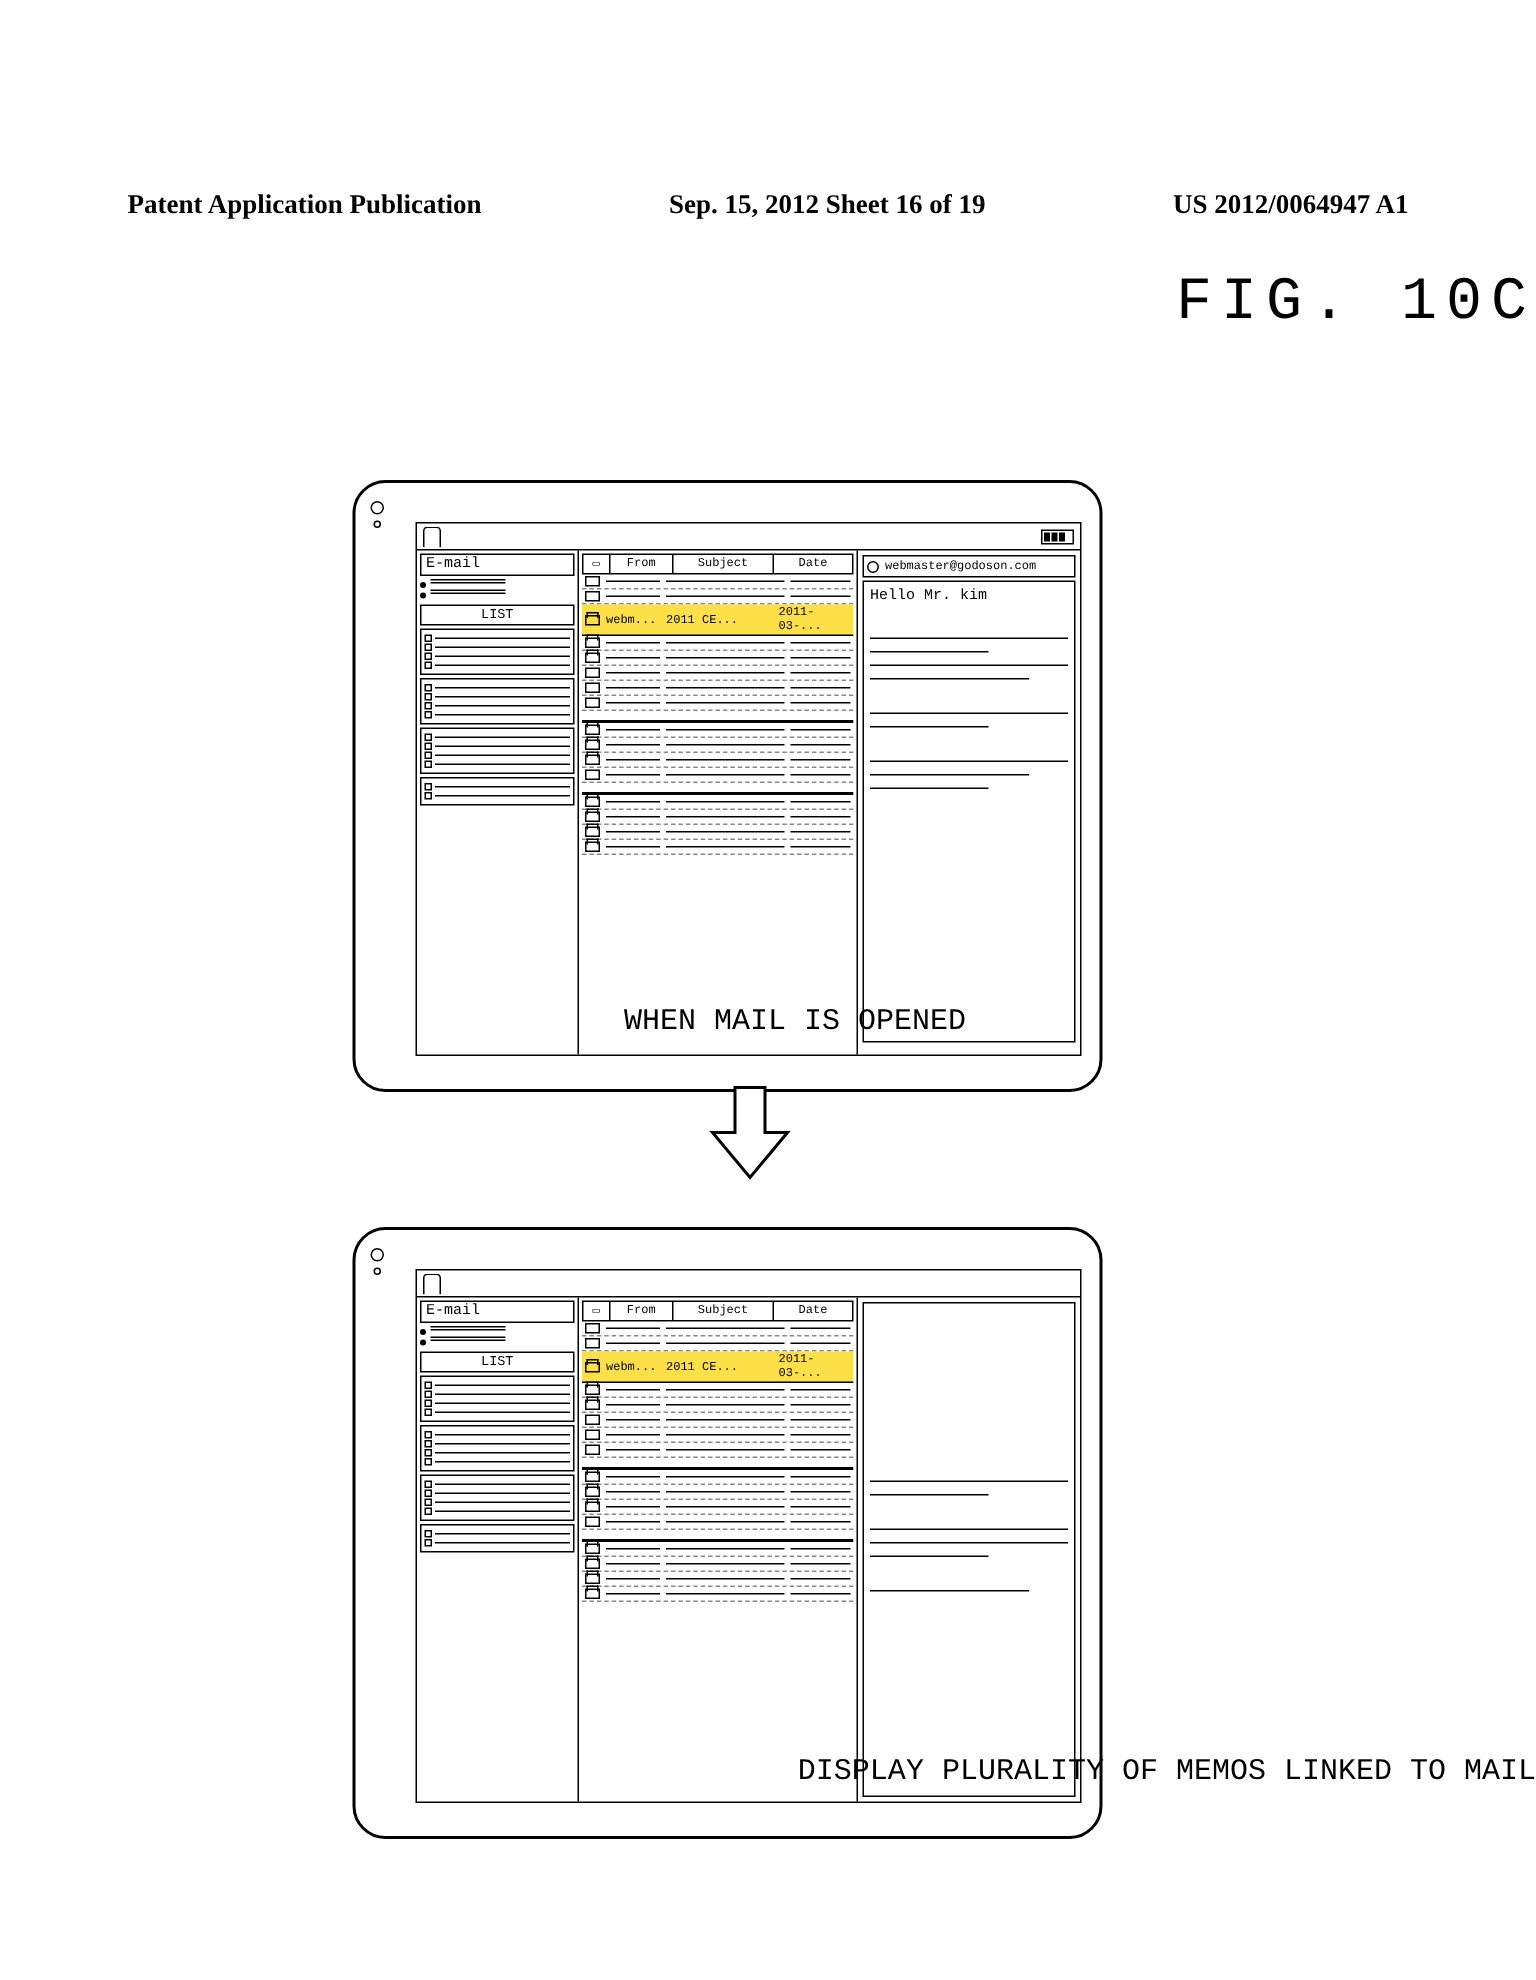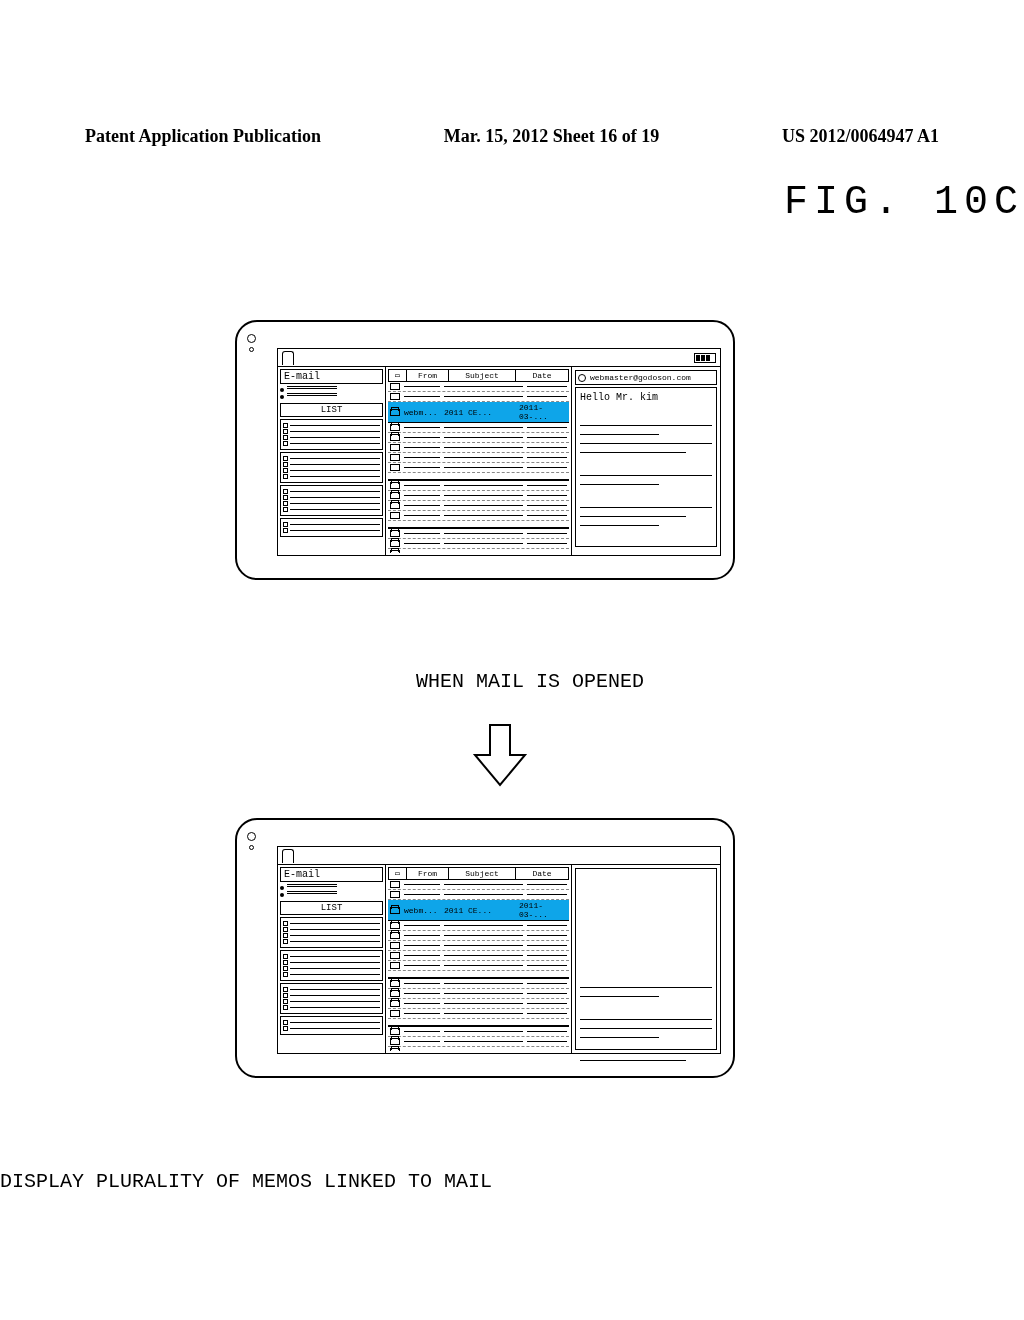--- a/index.html
+++ b/index.html
@@ -27,21 +27,21 @@
     top: 180px;
     left: 0; right: 0;
     text-align: right;
     font-size: 40px;
     font-family: "Courier New", monospace;
     letter-spacing: 6px;
   }
   .device {
     position: absolute;
     width: 500px;
-    height: 260px;
+    height: 408px;
     border: 2px solid #000;
     border-radius: 22px;
     background: #fff;
   }
   .device-top { top: 320px; left: 235px; }
   .device-bottom { top: 818px; left: 235px; }
   .dots { position: absolute; left: 10px; top: 12px; }
   .dot-lg { width: 9px; height: 9px; border: 1.5px solid #000; border-radius: 50%; margin-bottom: 4px; }
   .dot-sm { width: 5px; height: 5px; border: 1.5px solid #000; border-radius: 50%; margin-left: 2px; }
   .screen {
@@ -90,21 +90,21 @@
   }
   .mid-head { display: flex; border: 1px solid #000; }
   .mid-head div { border-right: 1px solid #000; padding: 1px 2px; text-align: center; }
   .mid-head div:last-child { border-right: none; }
   .mh-icon { width: 18px; }
   .mh-from { width: 42px; }
   .mh-subj { flex: 1; }
   .mh-date { width: 52px; }
   .mid-body { flex:1; overflow:hidden; }
   .mid-row { display: flex; align-items: center; gap: 4px; padding: 1px 2px; border-bottom: 1px dashed #888; }
-  .mid-row.hl { background: #0ea5e9; border-bottom: 1px solid #000; }
+  .mid-row.hl { background: #fde047; border-bottom: 1px solid #000; }
   .envl { width: 10px; height: 7px; border: 1px solid #000; position: relative; flex-shrink:0; }
   .envl.open::before { content:""; position:absolute; left:0; right:0; top:-3px; height:3px; border:1px solid #000; border-bottom:none; }
   .mr-from { width: 36px; height: 0; border-top: 1px solid #000; }
   .mr-subj { flex:1; height:0; border-top: 1px solid #000; }
   .mr-date { width: 40px; height: 0; border-top: 1px solid #000; }
   .mid-sep { height: 8px; border-bottom: 2px solid #000; }
   .reader {
     width: 148px;
     padding: 3px;
     font-family: "Courier New", monospace;
@@ -133,28 +133,28 @@
   }
   .mc1 { left: 12px; top: 0; }
   .mc2 { left: 6px; top: 6px; }
   .mc3 { left: 0; top: 12px; }
   .reader-lower { width: 148px; padding: 3px 3px 3px 3px; position: relative; }
   .reader-lower-body { border: 1px solid #000; padding: 4px; height: 100%; padding-top: 110px; }
 
   .caption1 { position: absolute; top: 670px; left: 0; right: 0; text-align: center; font-family: "Courier New", monospace; font-size: 20px; margin-left: 36px; }
   .arrow { position: absolute; top: 720px; left: 470px; }
   .arrow svg { display: block; }
-  .caption2 { position: absolute; top: 1168px; left: 0; right: 0; text-align: left; font-family: "Courier New", monospace; font-size: 20px; line-height: 1.4; }
+  .caption2 { position: absolute; top: 1168px; left: 0; right: 0; text-align: right; font-family: "Courier New", monospace; font-size: 20px; line-height: 1.4; }
 </style>
 </head>
 <body>
 
 <div class="page-header">
   <span>Patent Application Publication</span>
-  <span>Mar. 15, 2012  Sheet 16 of 19</span>
+  <span>Sep. 15, 2012  Sheet 16 of 19</span>
   <span>US 2012/0064947 A1</span>
 </div>
 
 <div class="fig-title">FIG. 10C</div>
 
 <div class="device device-top">
   <div class="dots">
     <div class="dot-lg"></div>
       <div class="dot-sm"></div>
   </div>

